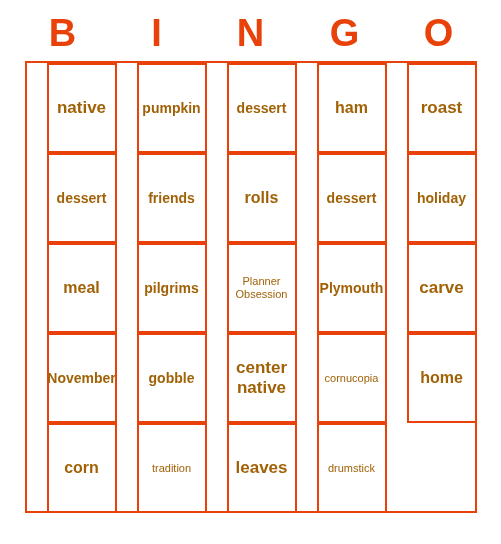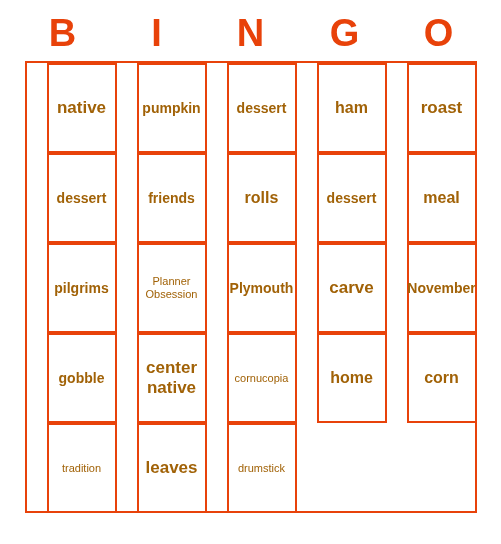--- a/index.html
+++ b/index.html
@@ -88,20 +88,21 @@
 <div class="bingo-grid">
 <div class="bingo-cell cell-medium">native</div>
     <div class="bingo-cell cell-small">pumpkin</div>
     <div class="bingo-cell cell-small">dessert</div>
     <div class="bingo-cell cell-large">ham</div>
     <div class="bingo-cell cell-medium">roast</div>
     <div class="bingo-cell cell-small">dessert</div>
     <div class="bingo-cell cell-small">friends</div>
     <div class="bingo-cell cell-large">rolls</div>
     <div class="bingo-cell cell-small">dessert</div>
+    <div class="bingo-cell cell-small">holiday</div>
     <div class="bingo-cell cell-large">meal</div>
     <div class="bingo-cell cell-small">pilgrims</div>
     <div class="bingo-cell cell-xsmall">Planner Obsession</div>
     <div class="bingo-cell cell-small">Plymouth</div>
     <div class="bingo-cell cell-medium">carve</div>
     <div class="bingo-cell cell-small">November</div>
     <div class="bingo-cell cell-small">gobble</div>
     <div class="bingo-cell cell-medium">center native</div>
     <div class="bingo-cell cell-xsmall">cornucopia</div>
     <div class="bingo-cell cell-large">home</div>

